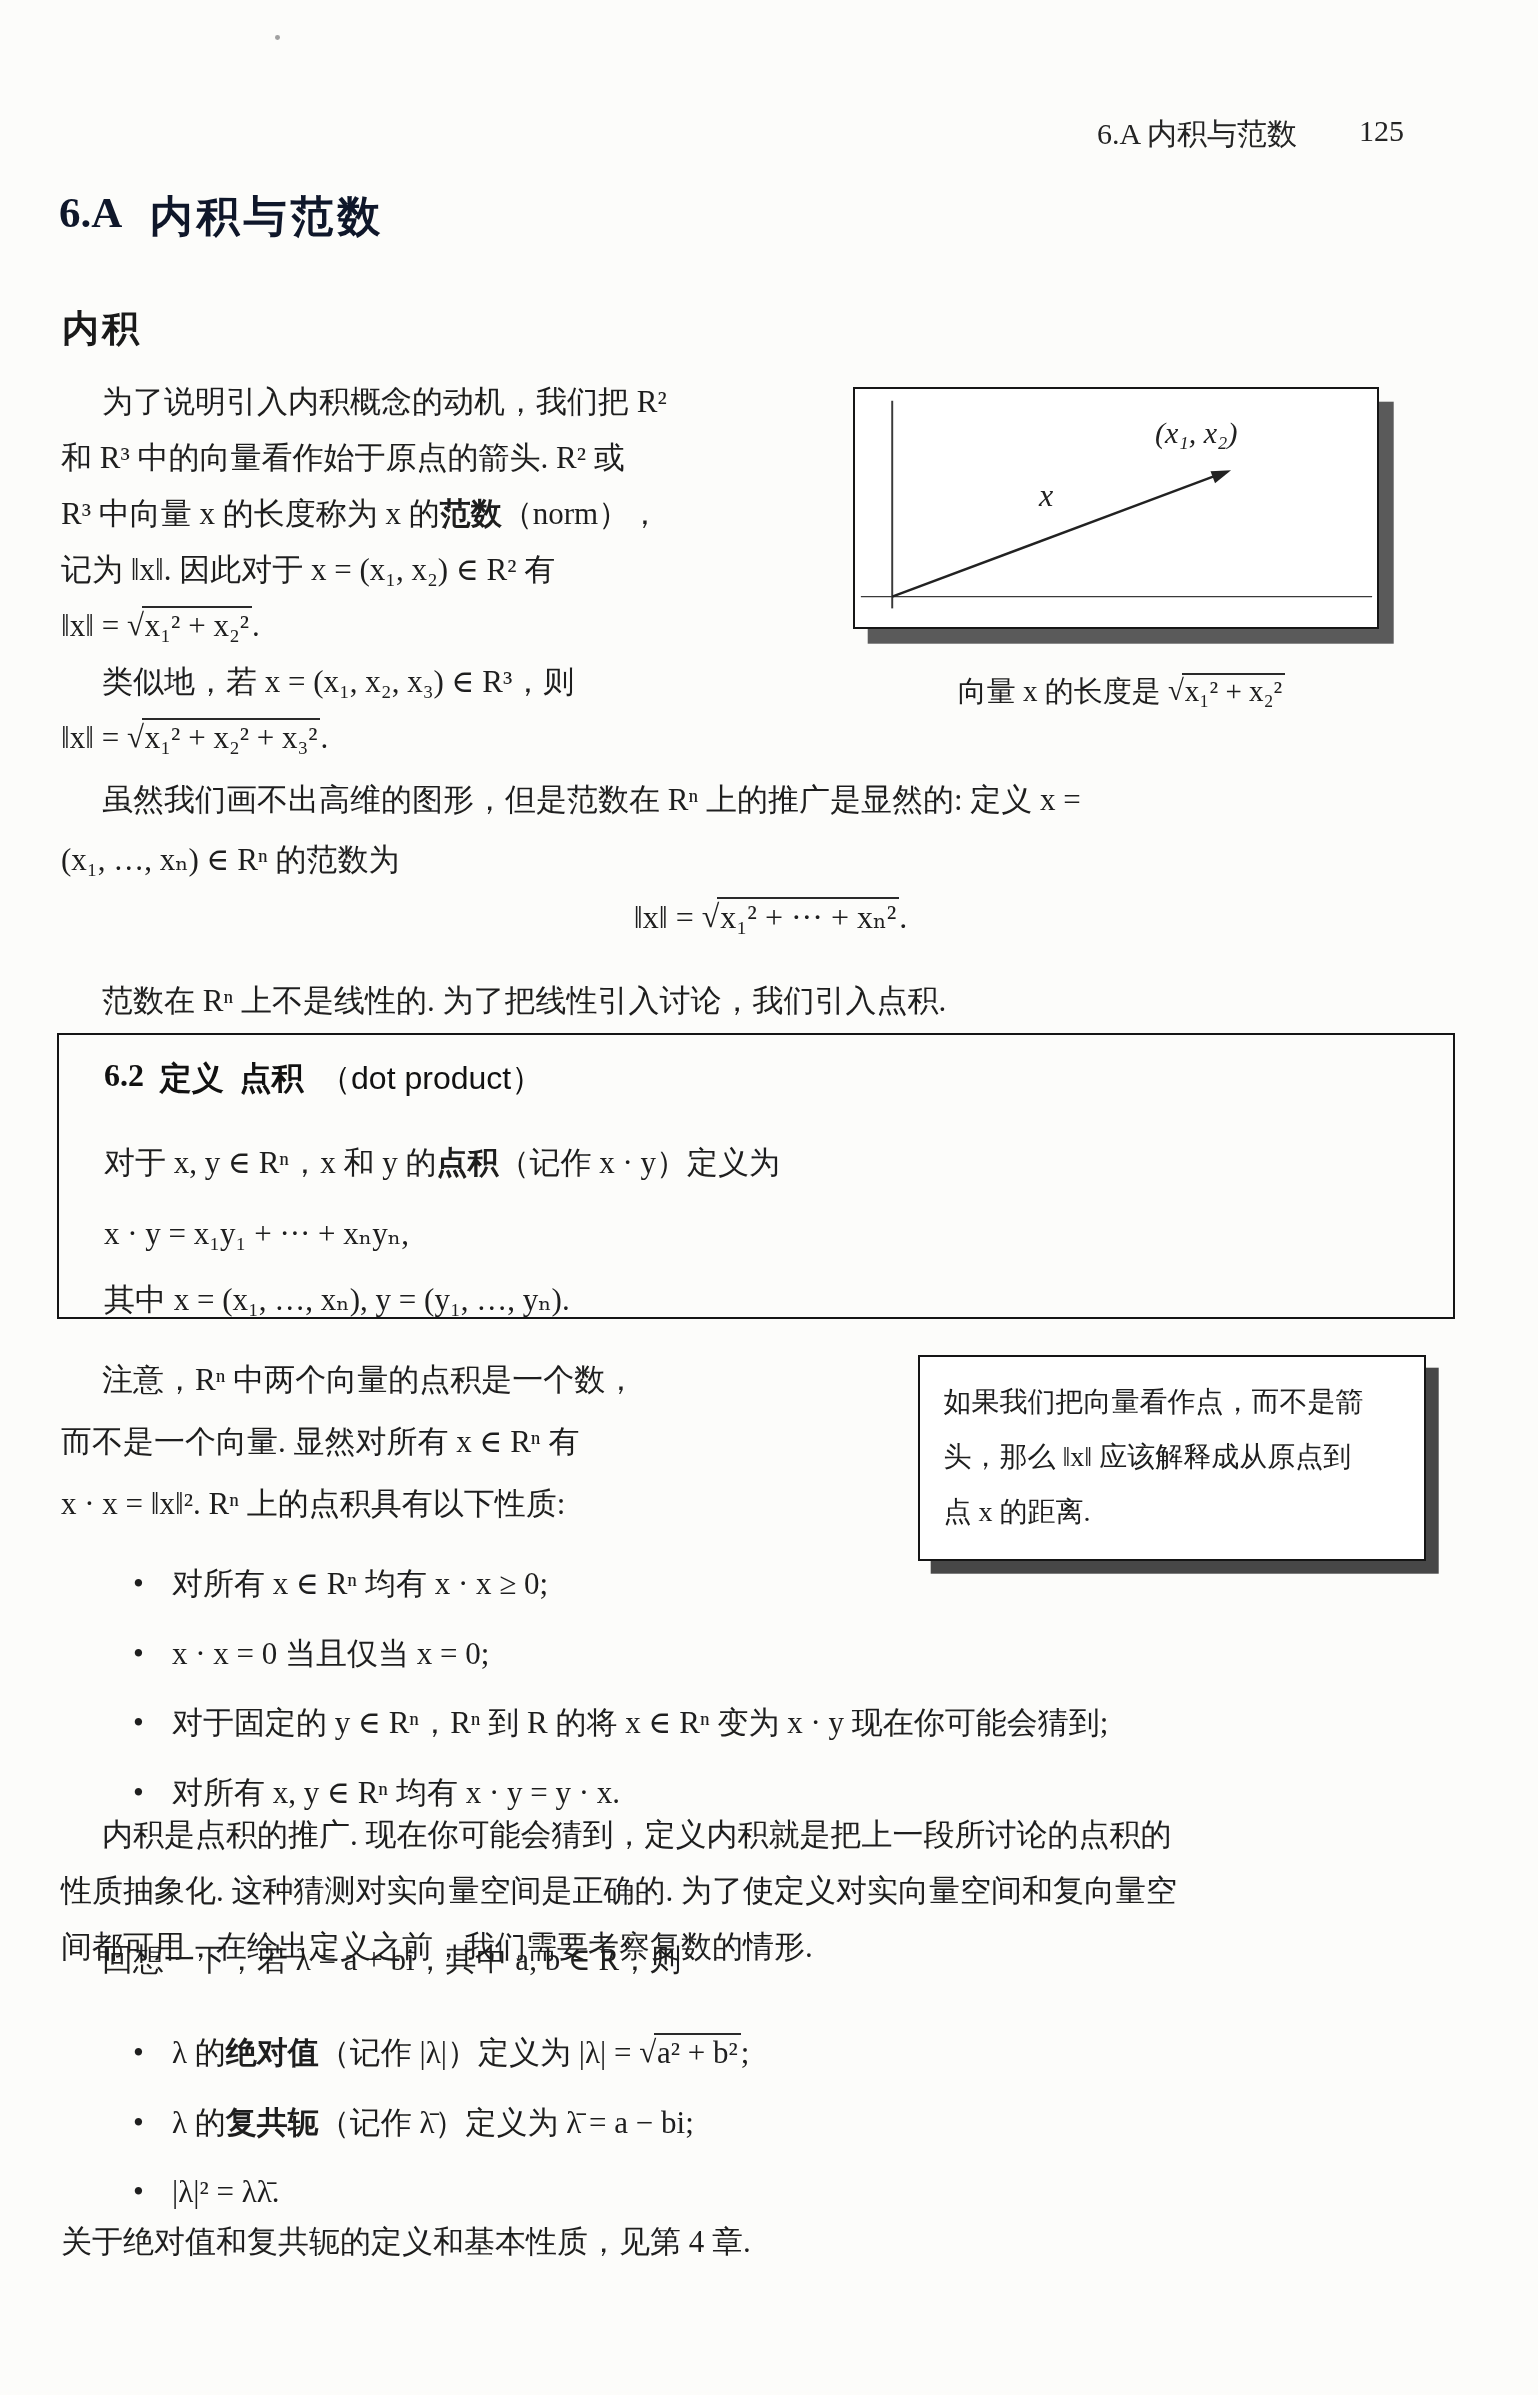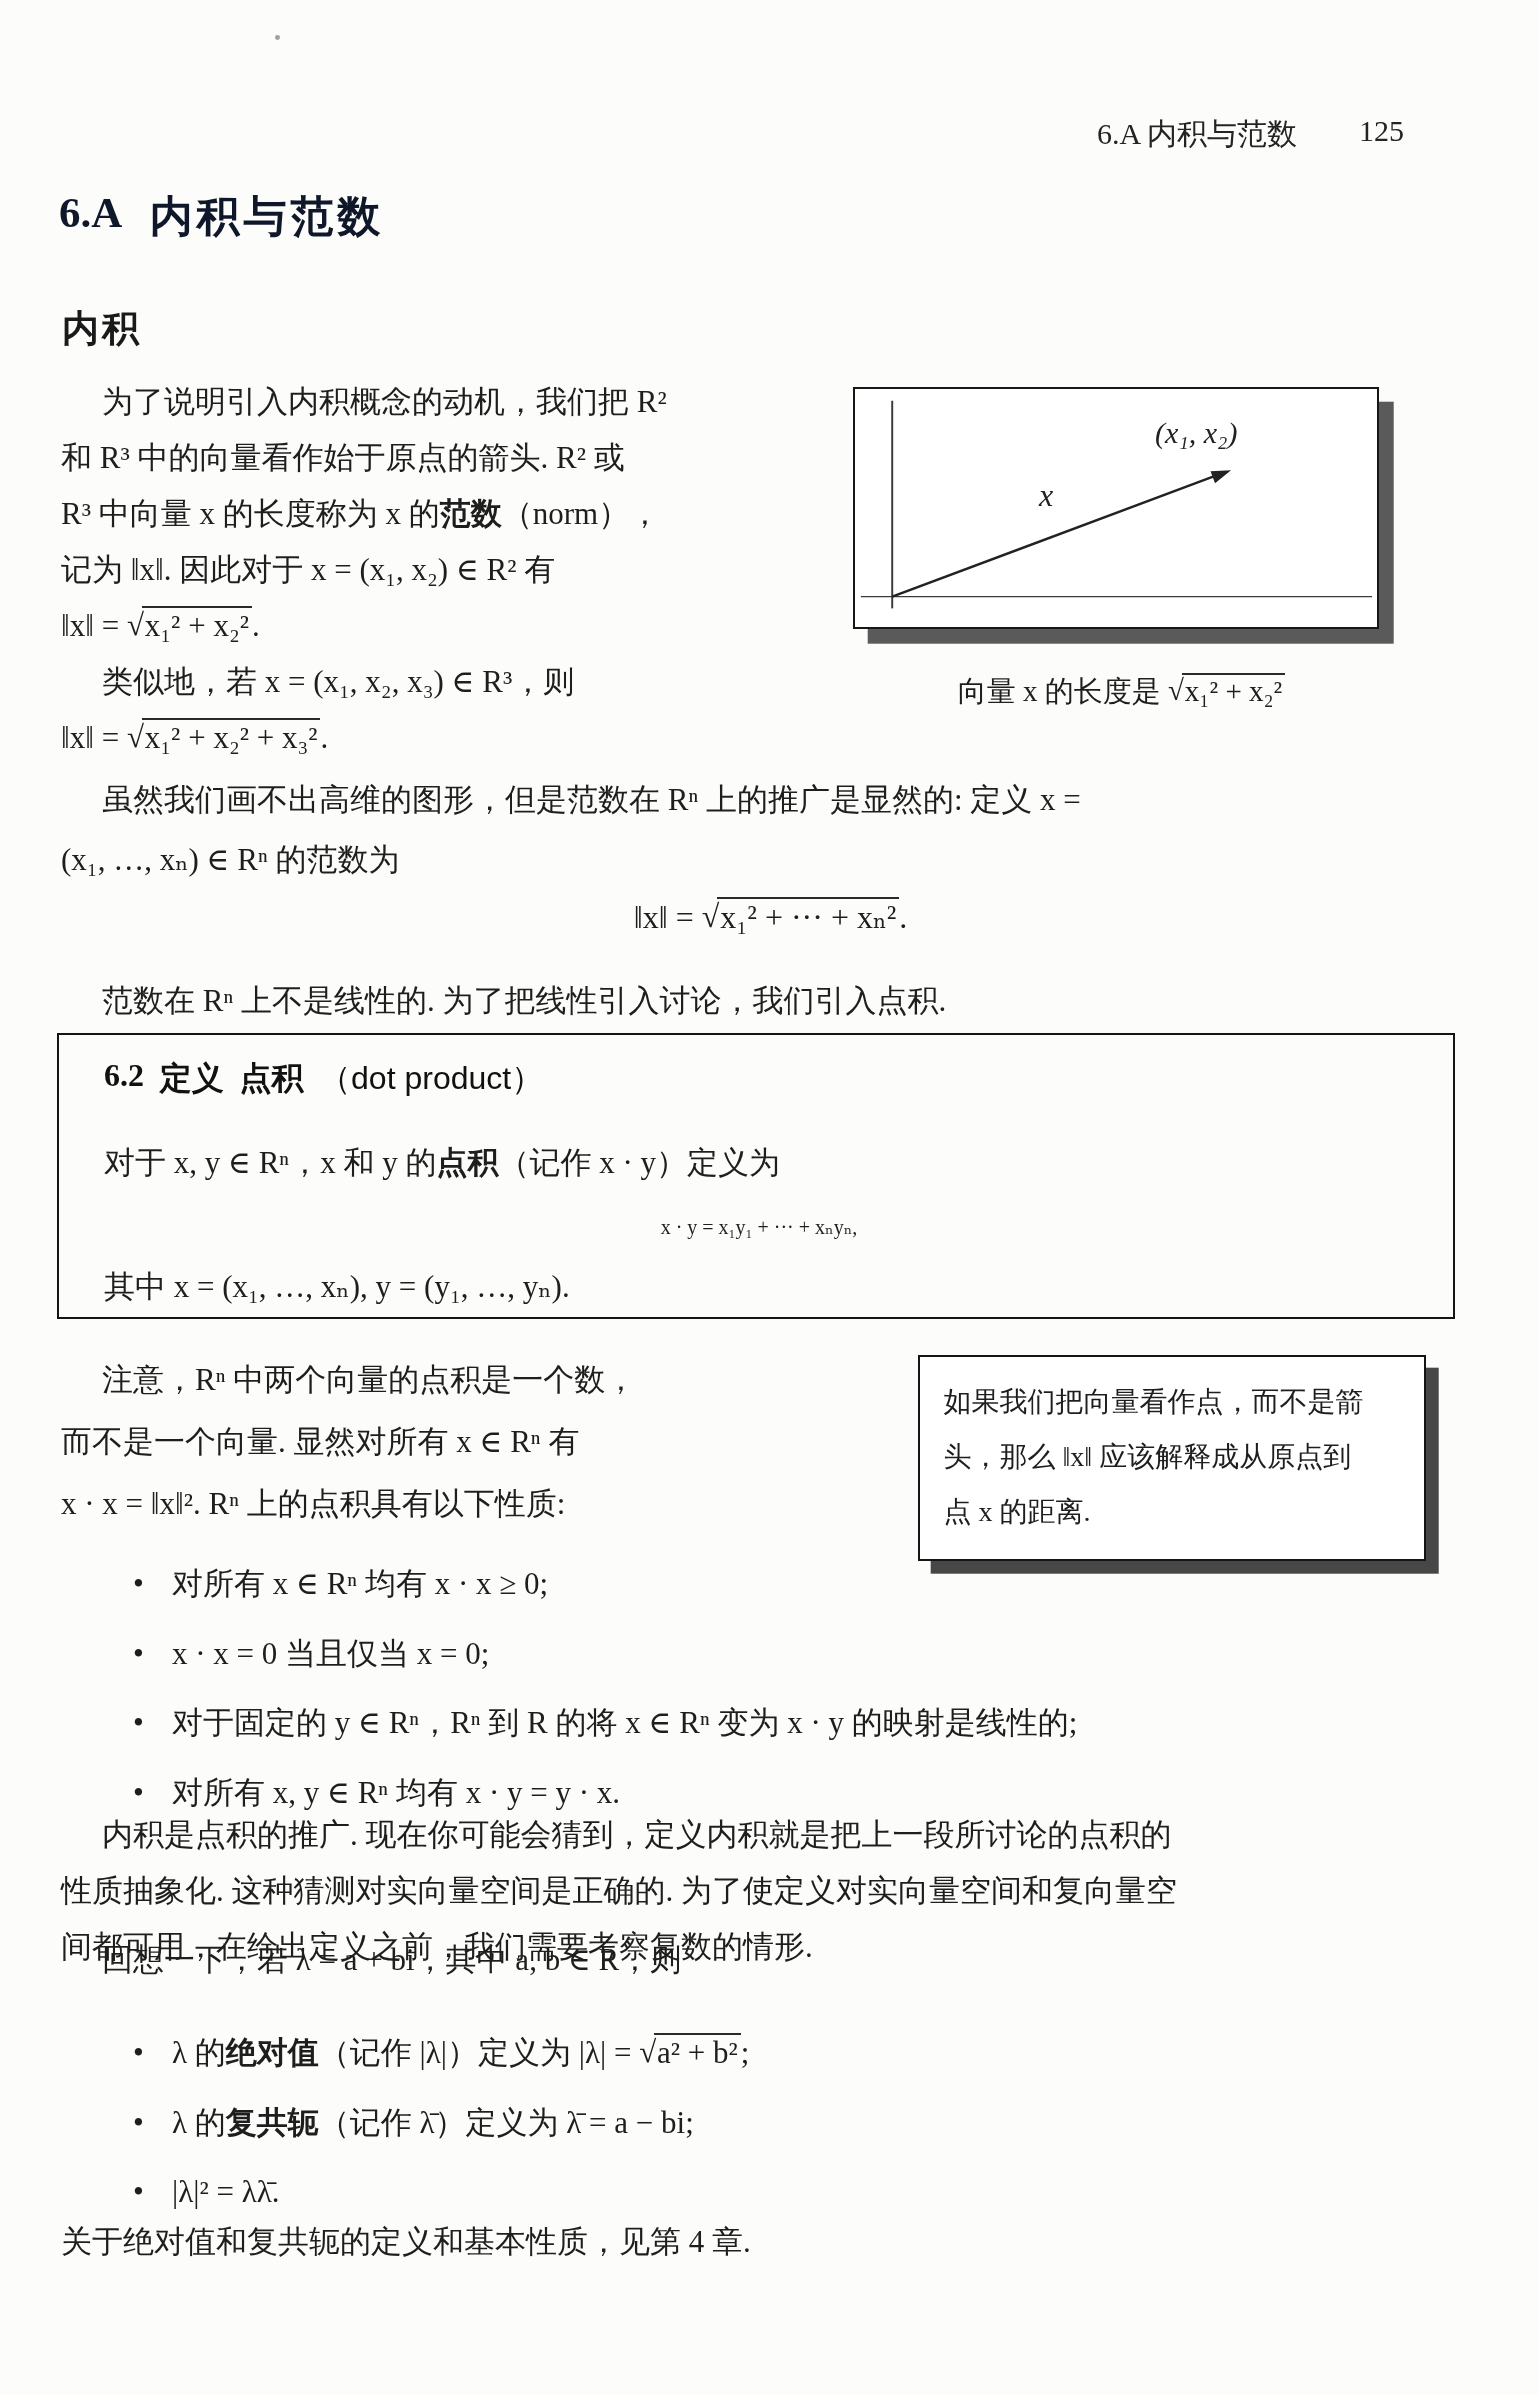--- a/index.html
+++ b/index.html
@@ -39,21 +39,21 @@
 
   .para-general { position:absolute; top:770px; left:61px; width:1423px; font-size:31px; line-height:60px; white-space:pre-line; text-indent:41px; }
   .display-formula { position:absolute; top:898px; left:61px; width:1419px; text-align:center; font-size:32px; }
   .para-norm { position:absolute; top:980px; left:61px; font-size:31px; white-space:nowrap; }
 
   .defbox { position:absolute; top:1033px; left:57px; width:1398px; height:286px; border:2.9px solid #151515; padding:21.6px 39px 0 45px; background:transparent; }
   .def-heading { font-size:32px; font-weight:700; display:flex; gap:15.7px; margin-bottom:41px; color:#111; font-family:"Liberation Sans","DejaVu Sans",sans-serif; }
   .def-heading .num { font-family:"Liberation Serif","DejaVu Serif",serif; }
   .def-en { font-family:Liberation Sans, sans-serif; font-weight:400; }
   .def-body { font-size:31px; margin-bottom:31px; white-space:nowrap; }
-  .def-formula { text-align:center; font-size:20px; margin-bottom:27.4px; }
+  .def-formula { text-align:left; font-size:31px; margin-bottom:27.4px; }
   .def-footer { font-size:31px; }
 
   .note-row { position:absolute; top:1349px; left:61px; width:1419px; display:flex; }
   .note-left { width:792px; font-size:31px; line-height:62px; white-space:pre-line; text-indent:41px; }
   .sidebox { margin-left:65px; margin-top:5.9px; width:508px; height:fit-content; border:2.9px solid #151515; background:#fff;
              box-shadow:12.7px 12.7px 0 #474747; padding:17.6px 23.5px 19.6px 23.5px; font-size:28px; line-height:55px; white-space:pre-line; }
 
   ul.blist { position:absolute; left:133px; list-style:none; font-size:31px; }
   ul.blist li { display:flex; margin-bottom:26.5px; white-space:nowrap; line-height:43px; }
   ul.blist .blt { width:39px; flex:0 0 39px; }
@@ -142,21 +142,21 @@
     <li>
         <span class="blt">•</span>
         <span>对所有 x ∈ Rⁿ 均有 x · x ≥ 0;</span>
       </li>
     <li>
         <span class="blt">•</span>
         <span>x · x = 0 当且仅当 x = 0;</span>
       </li>
     <li>
         <span class="blt">•</span>
-        <span>对于固定的 y ∈ Rⁿ，Rⁿ 到 R 的将 x ∈ Rⁿ 变为 x · y 的映射是线性的;</span>
+        <span>对于固定的 y ∈ Rⁿ，Rⁿ 到 R 的将 x ∈ Rⁿ 变为 x · y 现在你可能会猜到;</span>
       </li>
     <li>
         <span class="blt">•</span>
         <span>对所有 x, y ∈ Rⁿ 均有 x · y = y · x.</span>
       </li>
   </ul>
 
   <div class="inner-para">内积是点积的推广.  现在你可能会猜到，定义内积就是把上一段所讨论的点积的
 性质抽象化.  这种猜测对实向量空间是正确的.  为了使定义对实向量空间和复向量空
 间都可用，在给出定义之前，我们需要考察复数的情形.</div>

